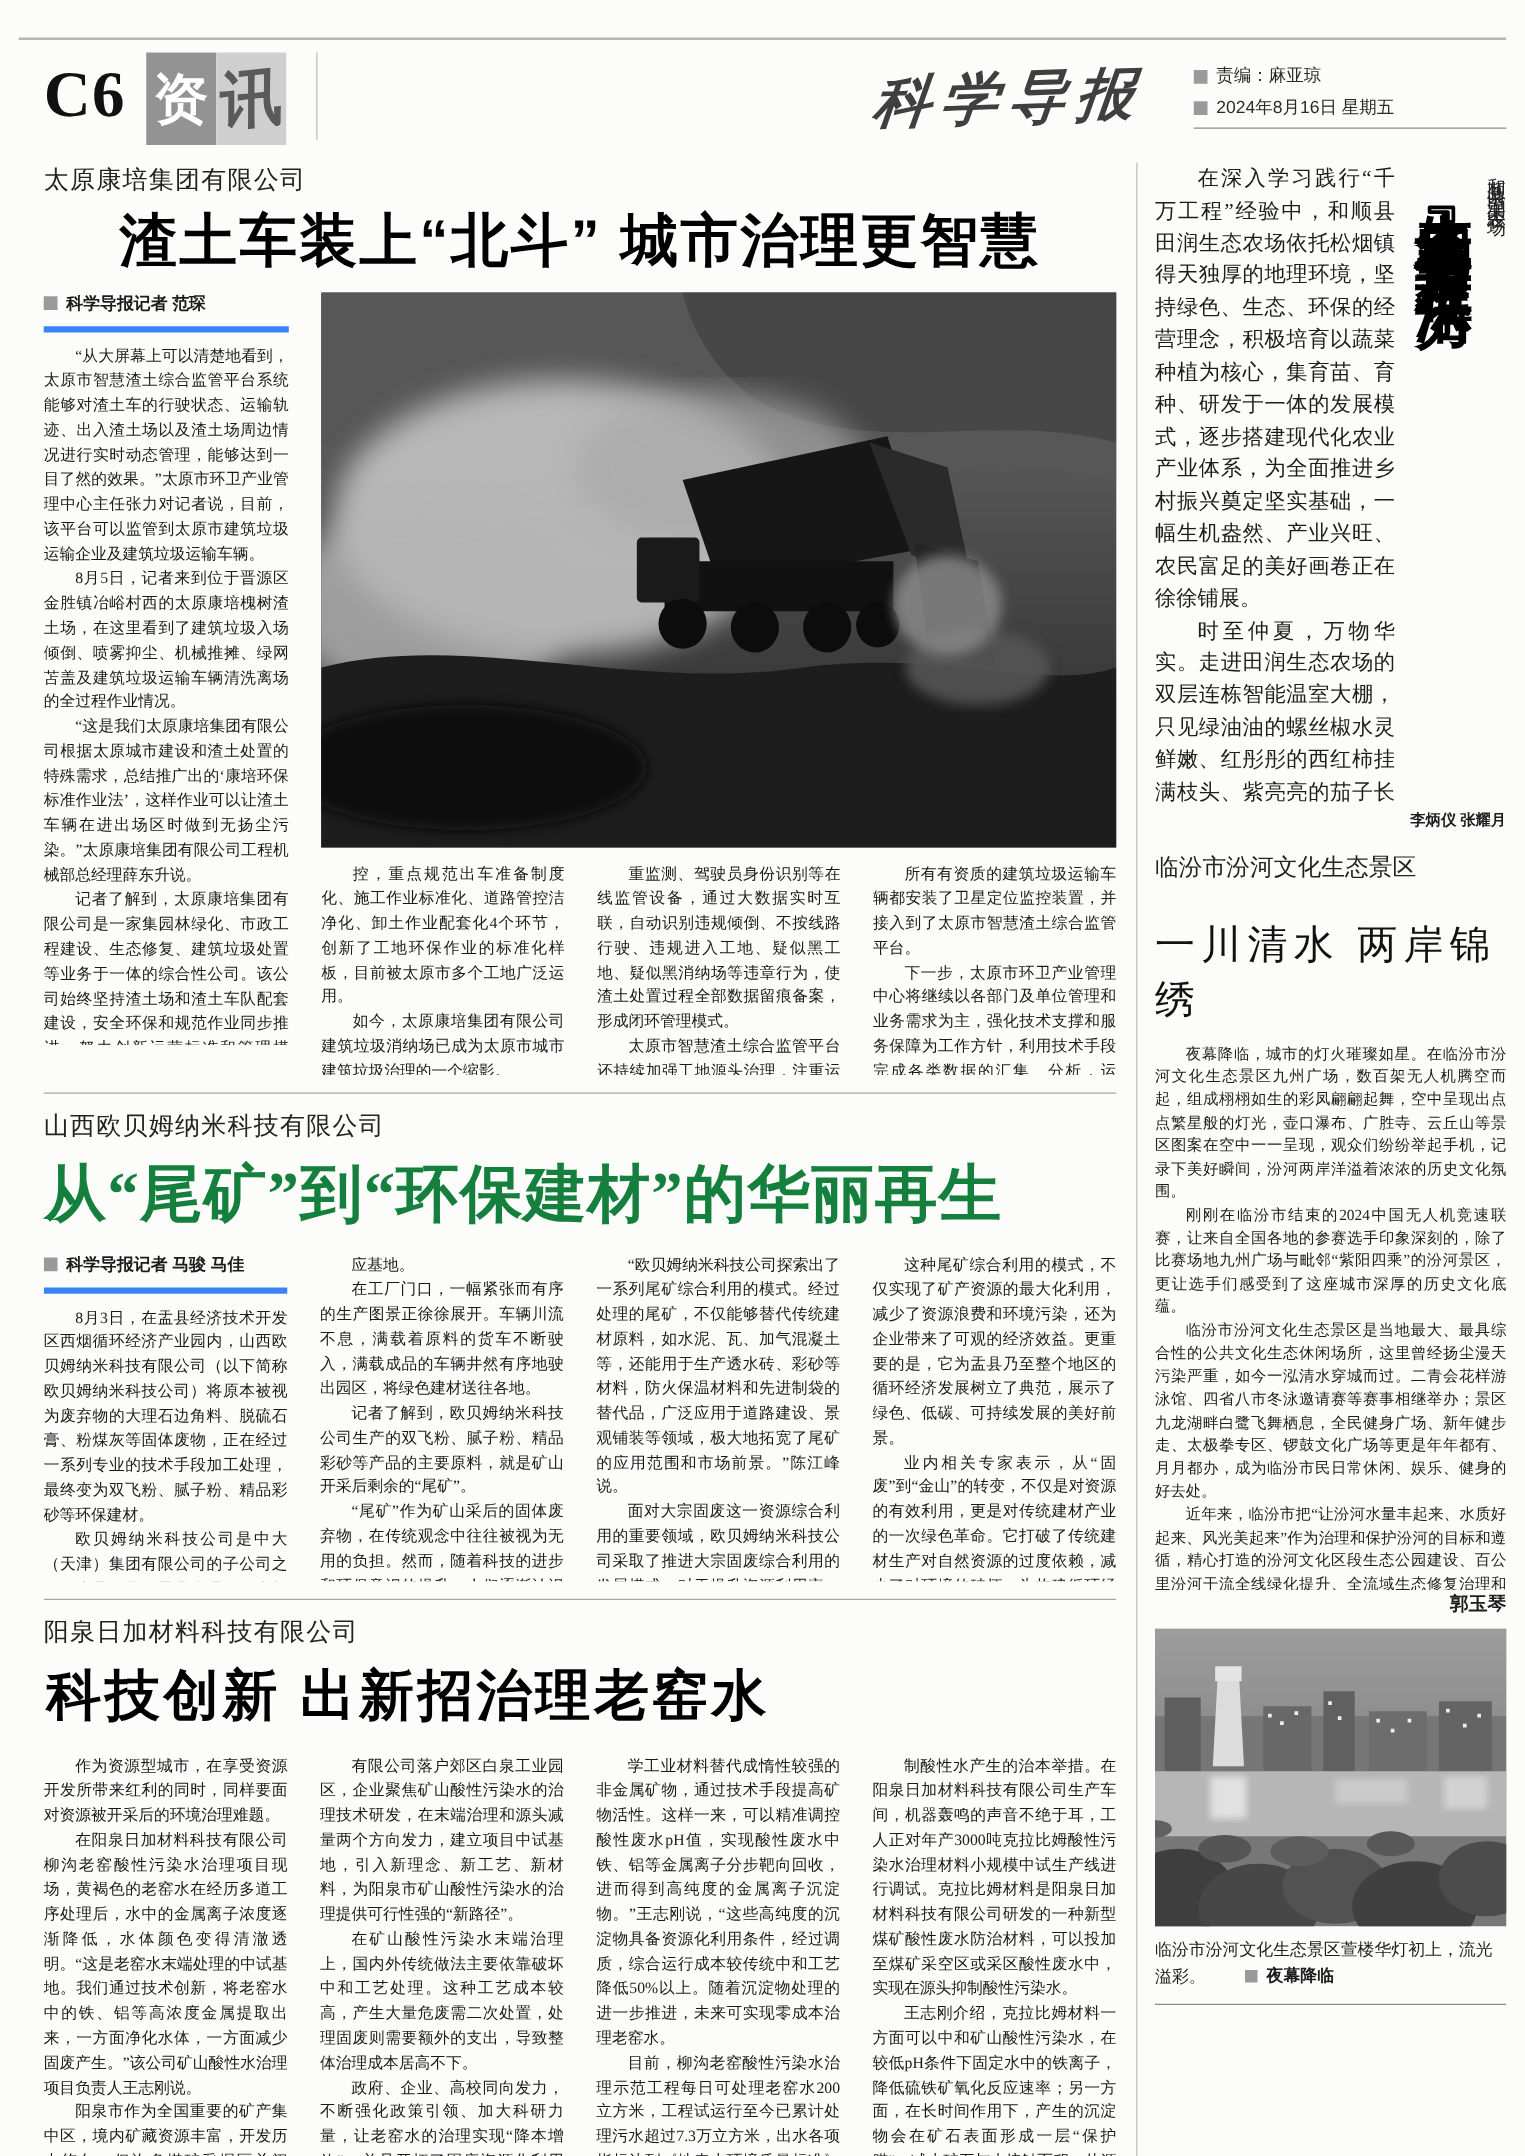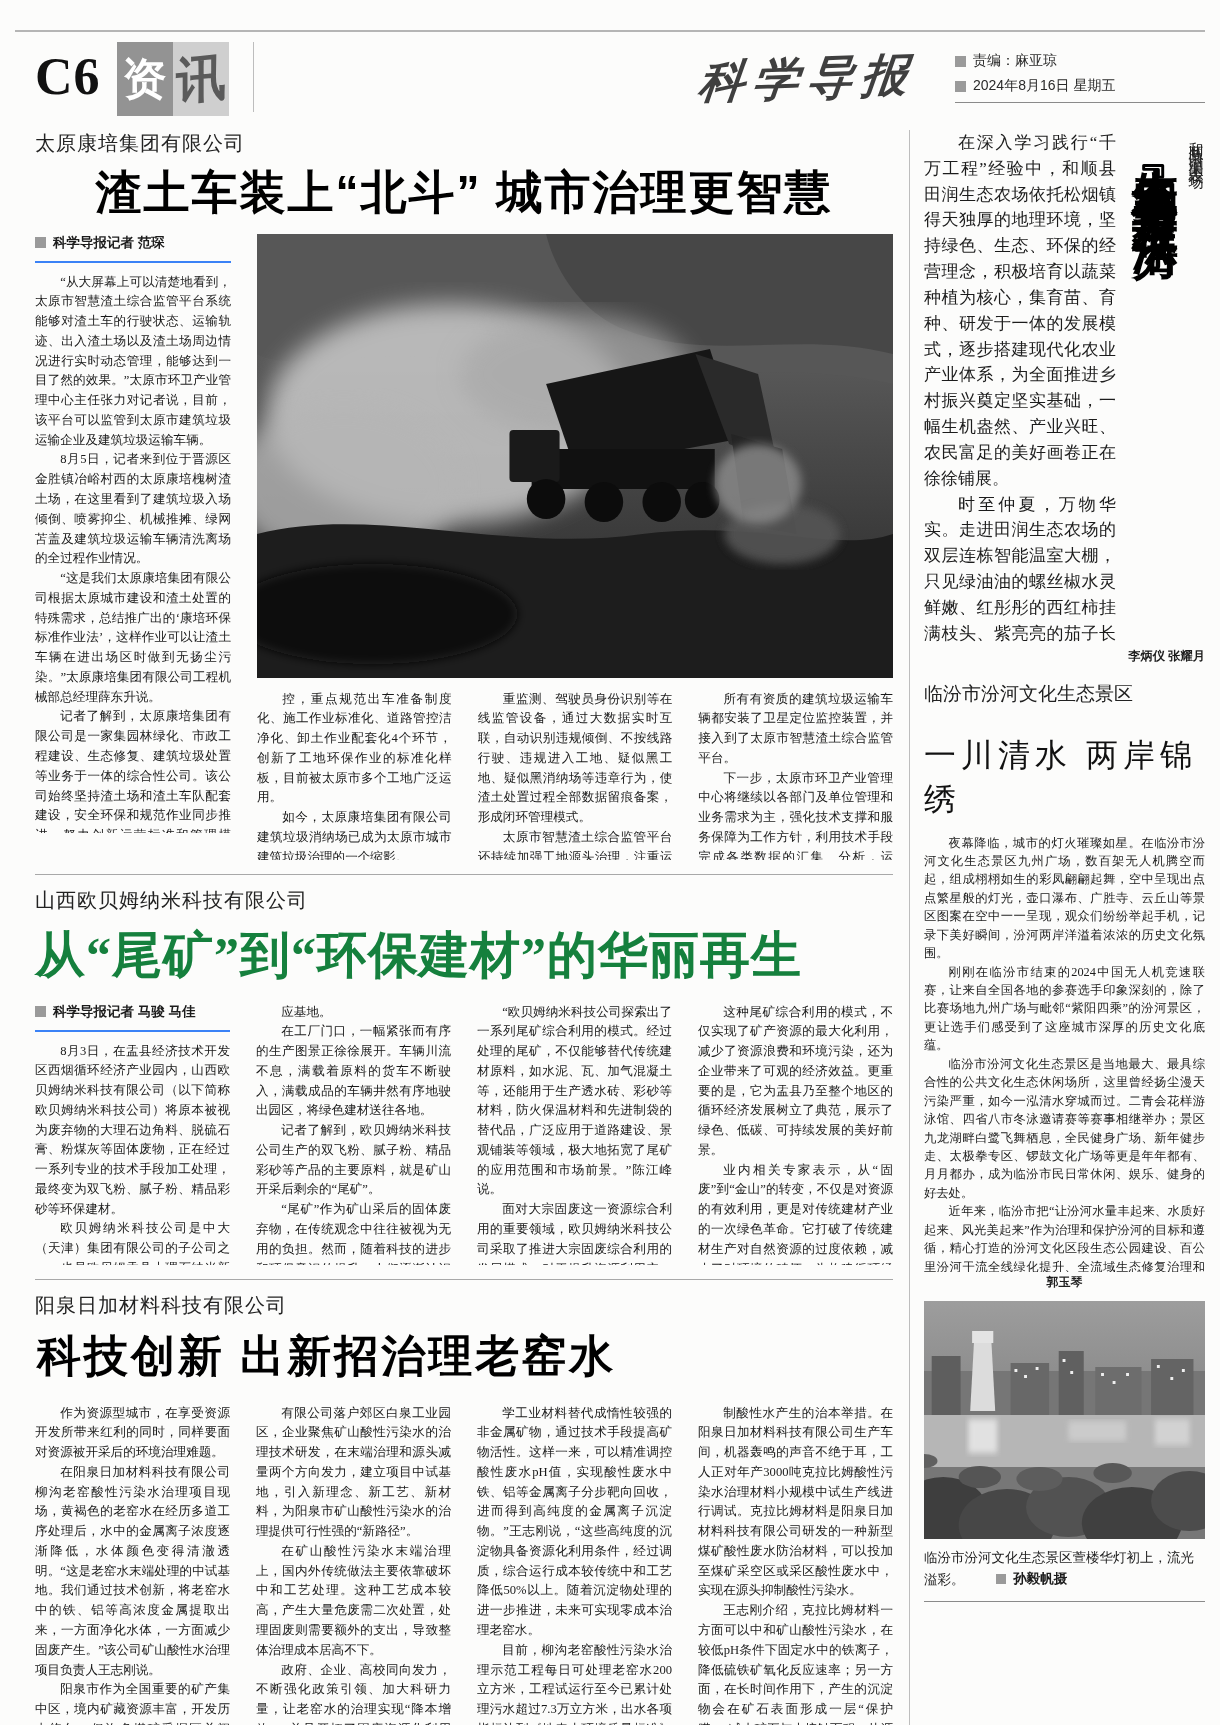--- a/index.html
+++ b/index.html
@@ -30,21 +30,21 @@
   .hdr-meta .rule{border-top:1px solid #8a8a8a;margin-top:4px;width:250px;}
 
   
   .content{display:flex;margin-top:10px;}
   .main-col{width:858px;flex:0 0 858px;}
   .divider-v{width:1px;background:#bdbdbd;margin:0 14px 0 16px;flex:0 0 1px;}
   .side-col{flex:1;min-width:0;}
 
   .kicker{font-family:"Liberation Sans",sans-serif;font-size:20px;color:#222;letter-spacing:1px;}
   .byline{font-family:"Liberation Sans",sans-serif;font-weight:700;font-size:13.5px;display:flex;align-items:center;
-    border-bottom:2px solid #3b82f6;padding-bottom:9px;margin-bottom:10px;}
+    border-bottom:5px solid #3b82f6;padding-bottom:9px;margin-bottom:10px;}
   .body-txt p{margin:0;text-indent:2em;text-align:justify;}
   .body-txt{font-size:12.6px;line-height:1.57;color:#191919;}
   .hrule{border-top:1px solid #a8a8a8;margin:14px 0 12px 0;}
 
   
   .a1-head{font-family:"Liberation Sans","DejaVu Sans",sans-serif;font-weight:900;font-size:46px;
     letter-spacing:2px;color:#000;text-align:center;margin:10px 0 16px 0;line-height:1.1;}
   .a1-body{display:flex;}
   .a1-col1{width:196px;flex:0 0 196px;margin-right:26px;}
   .a1-col1-txt{height:560px;overflow:hidden;}
@@ -80,21 +80,21 @@
   .nc-tail p{margin:0;text-indent:2em;text-align:justify;}
   .nc-authors{font-weight:700;text-align:right;font-size:12.3px;margin-top:2px;}
 
   
   .fh{margin-top:16px;}
   .fh-kick{font-family:"Liberation Sans",sans-serif;font-size:19px;color:#222;margin-bottom:6px;}
   .fh-head{font-family:"Liberation Sans","DejaVu Sans",sans-serif;font-weight:500;font-size:32px;
     letter-spacing:5px;color:#111;margin-bottom:12px;}
   .fh-body{font-size:12.3px;line-height:1.5;height:438px;overflow:hidden;}
   .fh-body p{margin:0;text-indent:2em;text-align:justify;}
-  .fh-author{font-weight:700;text-align:center;font-size:12px;margin:2px 0 10px 0;}
+  .fh-author{font-weight:700;text-align:right;font-size:15px;margin:2px 0 10px 0;}
   .photo-night{width:100%;height:238px;display:block;background:#777;}
   .fh-cap{font-family:"Liberation Sans",sans-serif;font-size:13.5px;line-height:1.6;margin-top:8px;}
   .fh-cap .credit{display:inline-flex;align-items:center;font-weight:700;margin-left:28px;}
   .fh-cap .sq{width:10px;height:10px;}
   .fh-rule{border-top:1px solid #8a8a8a;margin-top:10px;}
 </style>
 </head>
 <body>
 
 <div class="page">
@@ -346,20 +346,20 @@
             <ellipse cx="196" cy="172" rx="20" ry="10" fill="#585858"></ellipse>
             <ellipse cx="58" cy="176" rx="22" ry="11" fill="#555"></ellipse>
             <ellipse cx="30,0" cy="160" rx="14" ry="7" fill="#606060"></ellipse>
           </g>
         </svg>
 
         <div class="fh-cap">
           <span>临汾市汾河文化生态景区萱楼华灯初上，流光溢彩。</span>
           <span class="credit">
             <span class="sq"></span>
-            <span>孙毅帆摄</span>
+            <span>夜幕降临</span>
           </span>
         </div>
         <div class="fh-rule"></div>
       </section>
     </div>
   </div>
 </div>
 
 </body></html>

